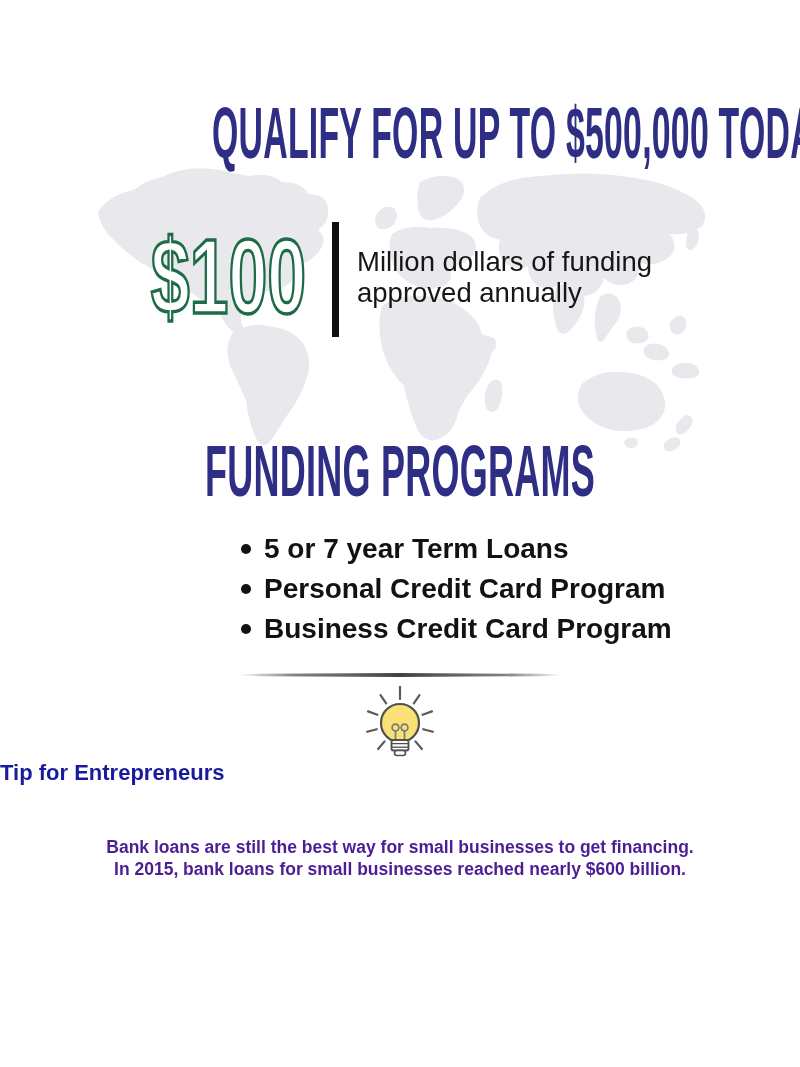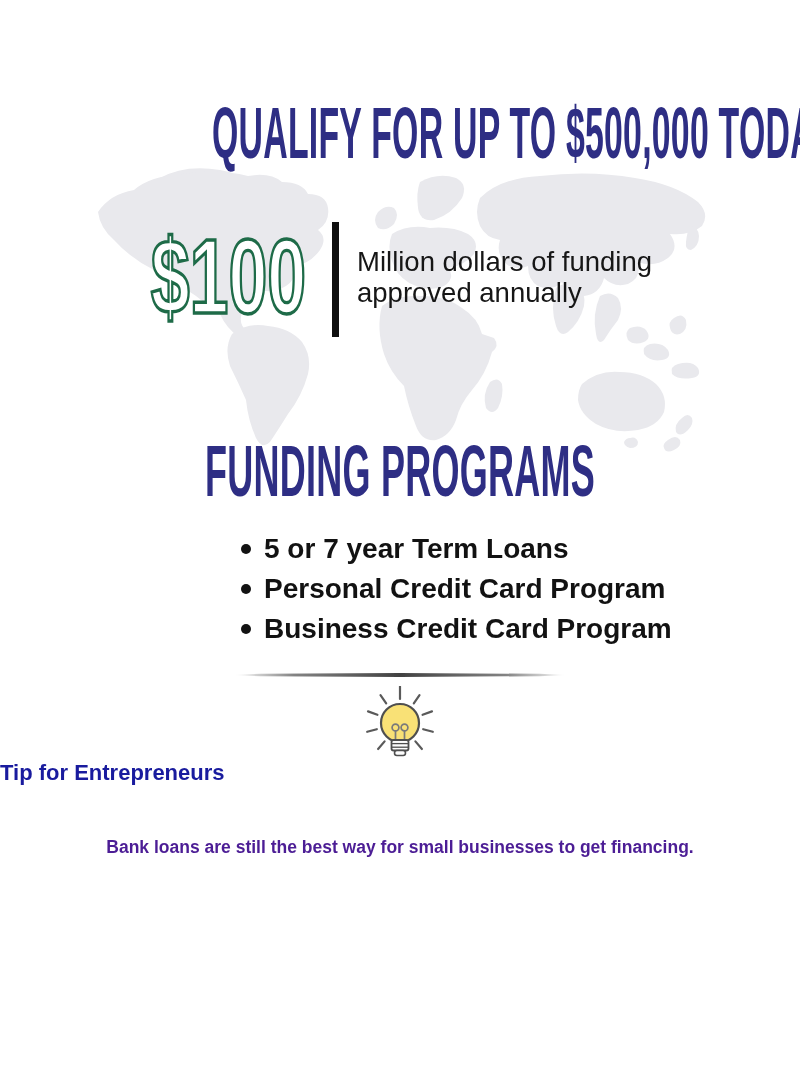--- a/index.html
+++ b/index.html
@@ -211,15 +211,16 @@
 
     <rect x="-8.5" y="13" width="17" height="10.5" rx="2" fill="#fdfdfd" stroke="#4f4f4f" stroke-width="1.8"></rect>
     <line x1="-8.5" y1="16.6" x2="8.5" y2="16.6" stroke="#4f4f4f" stroke-width="1.3"></line>
     <line x1="-8.5" y1="20.2" x2="8.5" y2="20.2" stroke="#4f4f4f" stroke-width="1.3"></line>
     <rect x="-5.5" y="23.5" width="11" height="5" rx="2.4" fill="#fdfdfd" stroke="#4f4f4f" stroke-width="1.6"></rect>
   </svg>
 
   <div class="tip-title">Tip for Entrepreneurs</div>
   <div class="tip-body">
     <div>Bank loans are still the best way for small businesses to get financing.</div>
+    <div>In 2015, bank loans for small businesses reached nearly $600 billion.</div>
   </div>
 
 </div>
 
 </body></html>

